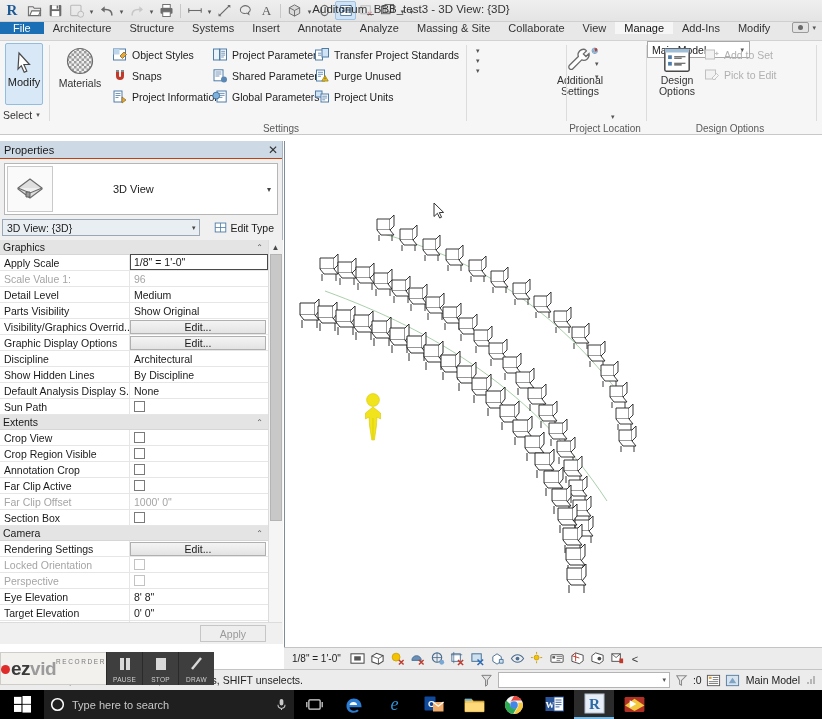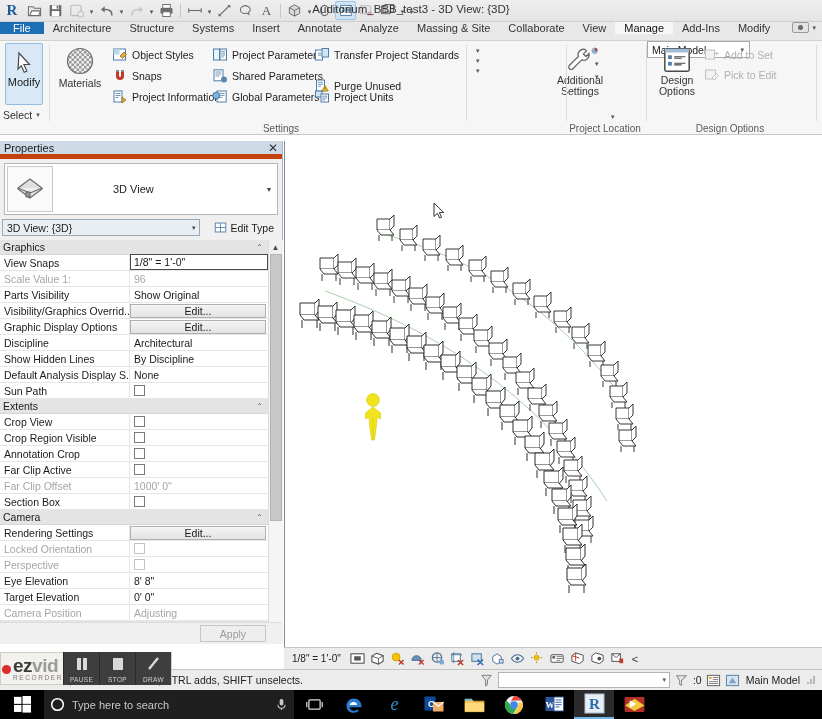--- a/index.html
+++ b/index.html
@@ -110,21 +110,21 @@
   .combo .cv { flex: 1; overflow: hidden; white-space: nowrap; }
   .combo .cc { font-size: 7px; color: #555; padding: 0 3px; }
 
   
   .props {
     position: absolute; left: 0; top: 141px; width: 283px; height: 503px;
     background: #f0f0f0; border-right: 1px solid #a8b4c0;
   }
   .props-hdr {
     height: 18px; background: #cdd9e5; display: flex; align-items: center;
-    padding: 0 4px; font-size: 11px; color: #1a1a1a; border-bottom:5px solid #c2410c;
+    padding: 0 4px; font-size: 11px; color: #1a1a1a; border-bottom:1px solid #c2410c;
   }
   .props-hdr .x { margin-left: auto; font-size: 12px; color:#333; line-height:1; cursor:default; }
   .type-sel {
     margin: 4px; height: 52px; background: #fff; border: 1px solid #b6b6b6;
     display: flex; align-items: center; gap: 48px;
   }
   .type-thumb {
     width: 46px; height: 46px; margin: 2px; border: 1px solid #c9c9c9; background:#fafafa;
     display:flex; align-items:center; justify-content:center;
   }
@@ -219,21 +219,21 @@
   .sb-grip { width:12px;height:16px;display:block; }
 
   
   .ezvid {
     position: absolute; left: 0; top: 652px; width: 172px; height: 33px;
     background: #f3f1ee; border: 1px solid #d0cdc8;
     display: flex; align-items: center; z-index: 40;
   }
   .ez-rec { width:16px; display:flex; flex-direction:column; align-items:center; padding-top:2px;}
   .ez-dot { width:9px;height:9px;border-radius:50%;background:#e02b2b; }
-  .ez-brand { display:flex; flex-direction:column; padding-left:1px; line-height:1; }
+  .ez-brand { display:flex; flex-direction:row; padding-left:1px; line-height:1; }
   .ez-top { font-size: 19px; letter-spacing:-.5px; font-weight:bold; }
   .ez-top .ez { color:#3a3a3a; }
   .ez-top .vid { color:#9b9b9b; }
   .ez-bot { font-size:6.5px; letter-spacing:1.6px; color:#7a7a7a; }
   .ez-btns { display:flex; margin-left:auto; height:33px; }
   .ez-b {
     width: 36px; background:#3e3e3e; border-left:1px solid #2a2a2a;
     display:flex; flex-direction:column; align-items:center; justify-content:flex-end;
     padding-bottom:2px; color:#cfcfcf;
   }
@@ -476,21 +476,21 @@
       </div>
 
       <div class="cmd" style="left:264px; top:6px;">
         <svg class="ci" viewBox="0 0 16 16">
             <rect x="1.5" y="3" width="7" height="10" fill="#fff" stroke="#4e7ca8" stroke-width="1"></rect>
             <rect x="8" y="1.5" width="6.5" height="8.5" fill="#cfe5f5" stroke="#4e7ca8" stroke-width="1"></rect>
             <path d="M4 6.2h3.2M4 8.2h3.2" stroke="#4e7ca8" stroke-width=".8"></path>
           </svg>
         <span>Transfer Project Standards</span>
       </div>
-      <div class="cmd" style="left:264px; top:27px;margin-top:10px;">
+      <div class="cmd" style="left:264px; top:27px;">
         <svg class="ci" viewBox="0 0 16 16">
             <rect x="2.5" y="2" width="8" height="11" fill="#fff" stroke="#4e7ca8" stroke-width="1"></rect>
             <path d="M4 4.3h5M4 6.3h5M4 8.3h3" stroke="#4e7ca8" stroke-width=".8"></path>
             <path d="M11 7.5l3.2 5.5h-6.4z" fill="#f0c419" stroke="#9a7d10" stroke-width=".8"></path>
             <path d="M11 9.6v1.7" stroke="#6b5400" stroke-width=".9"></path>
           </svg>
         <span>Purge Unused</span>
       </div>
       <div class="cmd" style="left:264px; top:48px;">
         <svg class="ci" viewBox="0 0 16 16">
@@ -643,26 +643,30 @@
     </div>
 
     <div class="grid-wrap">
       <div class="grid">
 
         <div class="ggroup">
           <span>Graphics</span>
           <span class="chev">⌃</span>
         </div>
         <div class="grow">
-          <div class="gname">View Snaps</div>
+          <div class="gname">Apply Scale</div>
           <div class="gval focus">1/8" = 1'-0"</div>
         </div>
         <div class="grow dim">
           <div class="gname">Scale Value    1:</div>
           <div class="gval">96</div>
+        </div>
+        <div class="grow">
+          <div class="gname">Detail Level</div>
+          <div class="gval">Medium</div>
         </div>
         <div class="grow">
           <div class="gname">Parts Visibility</div>
           <div class="gval">Show Original</div>
         </div>
         <div class="grow">
           <div class="gname">Visibility/Graphics Overrid...</div>
           <div class="gval" style="padding-left:0">
               <span class="btn-edit">Edit...</span>
             </div>

